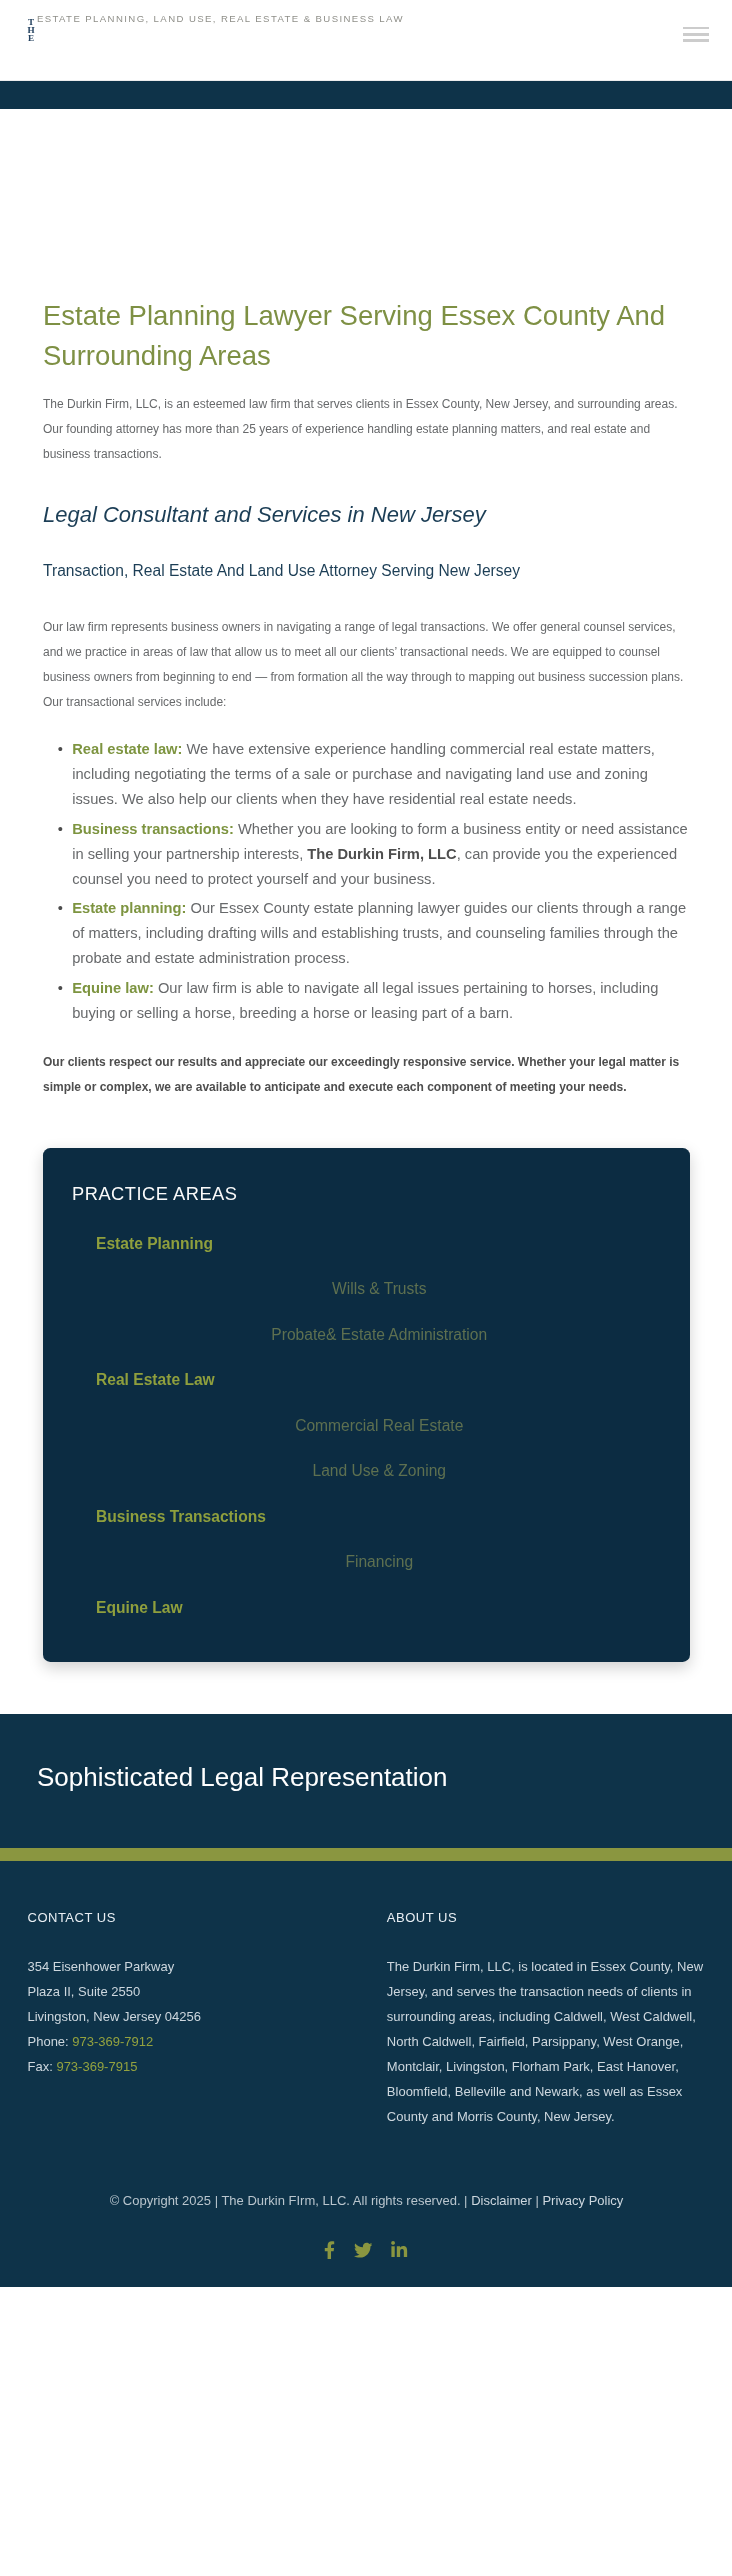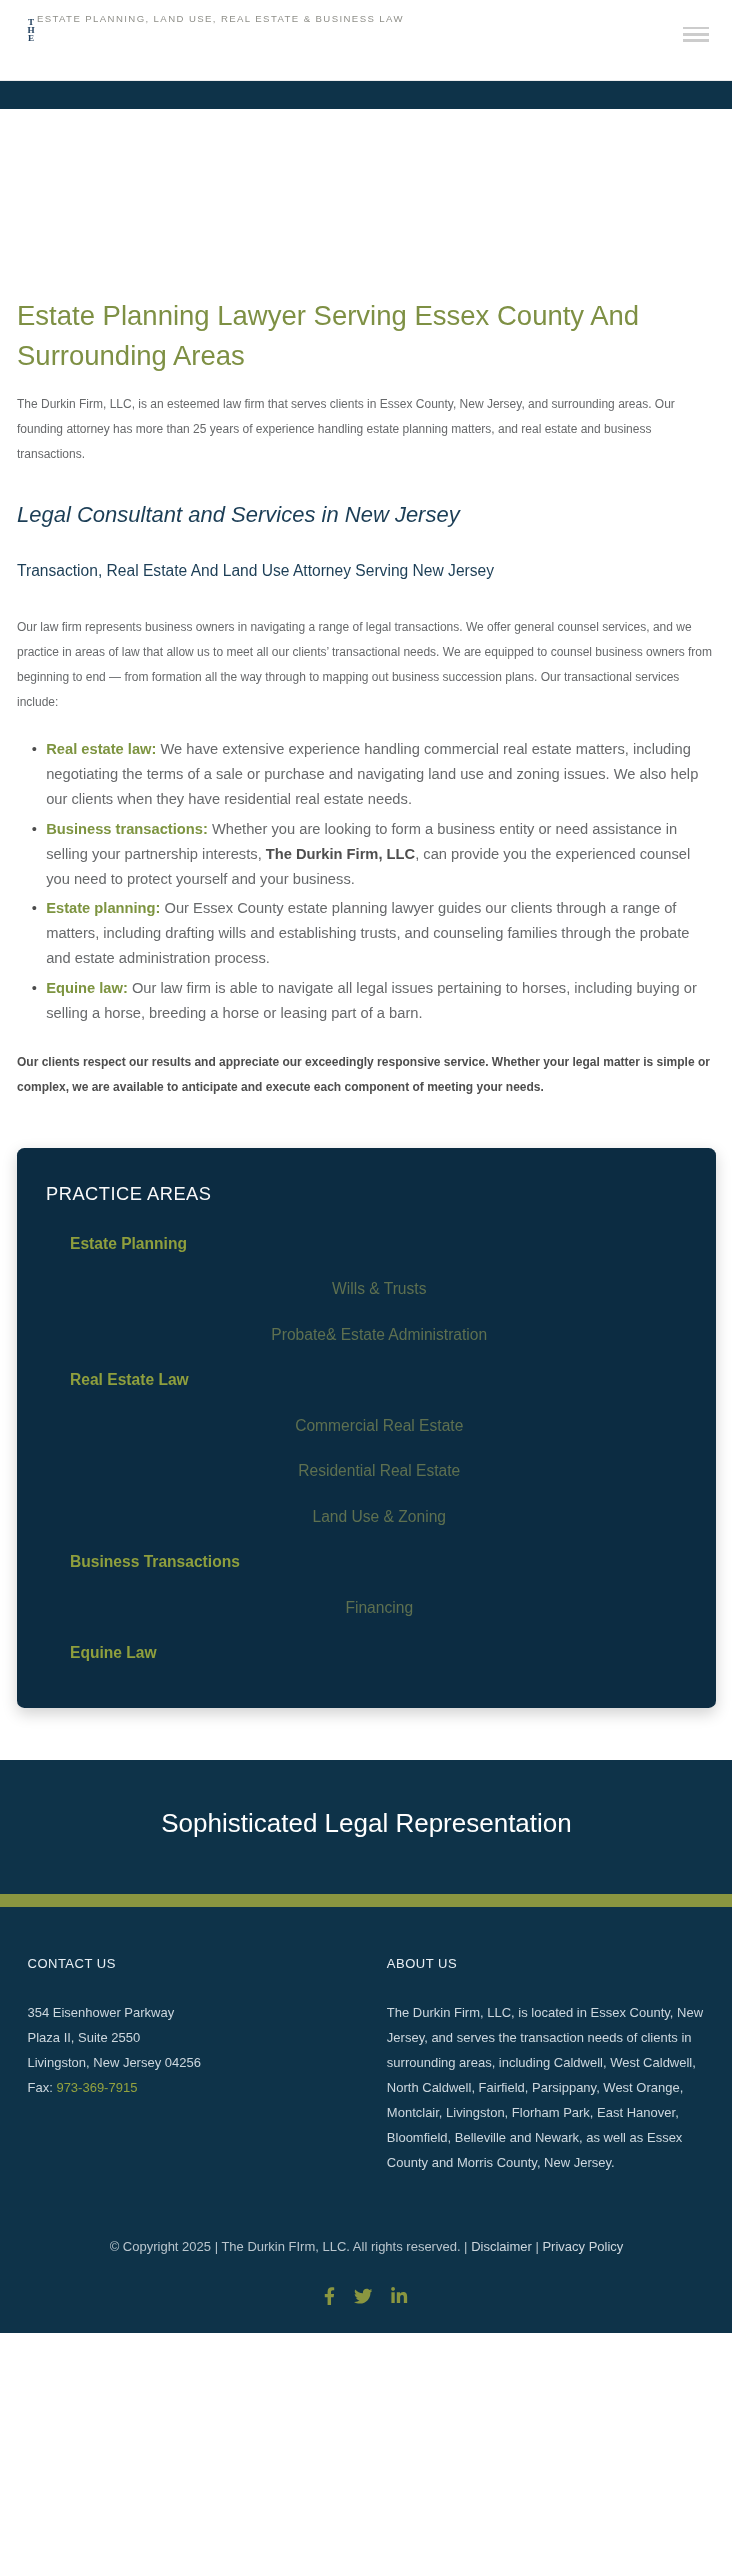--- a/index.html
+++ b/index.html
@@ -28,21 +28,21 @@
   .logo-durkin { color: #23415f; }
   .logo-firm { color: #7d8f3e; }
   .logo-llc { font-size: 17.4px; color: #9b9b95; }
   .logo-tagline { font-size: 9.6px; color: #8f8f89; letter-spacing: 1.4px; margin-top: 2.7px; white-space: nowrap; }
   .hamburger { position: absolute; right: 24px; top: 26.6px; width: 26px; cursor: pointer; }
   .hamburger i { display: block; height: 2.7px; background: #cccccc; margin-bottom: 3.7px; }
 
   .top-bar { height: 27.5px; background: #0e3349; }
 
   
-  .content { padding: 0 17px; }
+  .content { padding: 0 43px; }
   .page-h1 { margin: 187px 0 0; font-size: 27.5px; line-height: 40px; font-weight: 400; color: #7e9044; }
   .p-body { font-size: 12px; line-height: 25px; color: #67696b; margin: 0; }
   .intro { margin-top: 16.5px; }
   .page-h2 { margin: 33px 0 0; font-size: 22px; line-height: 29px; font-weight: 400; color: #1c3e56; font-style: italic; }
   .page-h3 { margin: 31px 0 0; font-size: 15.6px; line-height: 22px; font-weight: 400; color: #1c3e56; }
   .services-intro { margin-top: 33px; }
   .services { list-style: none; margin: 22px 0 0; padding: 0 0 0 9.2px; }
   .services li { position: relative; padding-left: 20px; margin-bottom: 4.6px; font-size: 14.7px; line-height: 25px; }
   .services li::before { content: "•"; position: absolute; left: 5.5px; top: 0; color: #4c4c4c; }
   .b-label { font-weight: 700; color: #7d9440; }
@@ -55,21 +55,21 @@
     padding: 35px 27.5px 46px 29px; box-shadow: 0 5.5px 14.7px rgba(0,0,0,.18);
   }
   .practice-title { margin: 0; color: #fafafa; font-size: 18.3px; font-weight: 400; letter-spacing: 0.5px; }
   .practice-list { margin-top: 31px; margin-left: 24px; }
   .practice-link { display: block; margin-top: 29px; font-size: 15.6px; line-height: 16.5px; text-decoration: none; cursor: pointer; }
   .practice-list .practice-link:first-child { margin-top: 0; }
   .practice-link.bold { color: #8f9f3d; font-weight: 700; }
   .practice-link.reg { color: #5e7050; font-weight: 400; text-align: center; }
 
   
-  .cta { margin-top: 52px; background: #0e3349; text-align: center; padding: 46px 37px 53px; }
+  .cta { margin-top: 52px; background: #0e3349; text-align: left; padding: 46px 37px 53px; }
   .cta-title { margin: 0; color: #ffffff; font-size: 26px; line-height: 35px; font-weight: 400; }
   .cta-text { margin: 20px auto 0; max-width: 623px; color: #dbe4ea; font-size: 15.6px; line-height: 32px; }
   .cta-link { color: #8b9c42; text-decoration: none; cursor: pointer; }
 
   .divider { height: 13px; background: #8a9640; }
 
   
   .footer { background: #0e3349; padding: 49px 27.5px 27.5px; }
   .footer-cols { display: flex; justify-content: space-between; }
   .fcol { width: 47%; }
@@ -132,21 +132,20 @@
   <p class="p-body closing">Our clients respect our results and appreciate our exceedingly responsive service. Whether your legal matter is simple or complex, we are available to anticipate and execute each component of meeting your needs.</p>
 
   <section class="practice-card">
     <h2 class="practice-title">PRACTICE AREAS</h2>
     <nav class="practice-list">
       <a class="practice-link bold">Estate Planning</a>
       <a class="practice-link reg">Wills &amp; Trusts</a>
       <a class="practice-link reg">Probate&amp; Estate Administration</a>
       <a class="practice-link bold">Real Estate Law</a>
       <a class="practice-link reg">Commercial Real Estate</a>
-      <a class="practice-link reg">Residential Real Estate</a>
       <a class="practice-link reg">Land Use &amp; Zoning</a>
       <a class="practice-link bold">Business Transactions</a>
       <a class="practice-link reg">Financing</a>
       <a class="practice-link bold">Equine Law</a>
     </nav>
   </section>
 </main>
 
 <section class="cta">
   <h2 class="cta-title">Sophisticated Legal Representation</h2>
@@ -154,20 +153,21 @@
 
 <div class="divider"></div>
 
 <footer class="footer">
   <div class="footer-cols">
     <div class="fcol">
       <h4 class="fcol-title">CONTACT US</h4>
       <div class="fline">354 Eisenhower Parkway</div>
       <div class="fline">Plaza II, Suite 2550</div>
       <div class="fline">Livingston, New Jersey 04256</div>
+      <div class="fline"><span>Phone: </span><a class="footer-link">973-369-7912</a></div>
       <div class="fline"><span>Fax: </span><a class="footer-link">973-369-7915</a></div>
     </div>
     <div class="fcol">
       <h4 class="fcol-title">ABOUT US</h4>
       <p>The Durkin Firm, LLC, is located in Essex County, New Jersey, and serves the transaction needs of clients in surrounding areas, including Caldwell, West Caldwell, North Caldwell, Fairfield, Parsippany, West Orange, Montclair, Livingston, Florham Park, East Hanover, Bloomfield, Belleville and Newark, as well as Essex County and Morris County, New Jersey.</p>
     </div>
   </div>
 
   <div class="copyright"><span>© Copyright 2025 | The Durkin FIrm, LLC. All rights reserved. | </span><a>Disclaimer</a><span> | </span><a>Privacy Policy</a></div>
 

